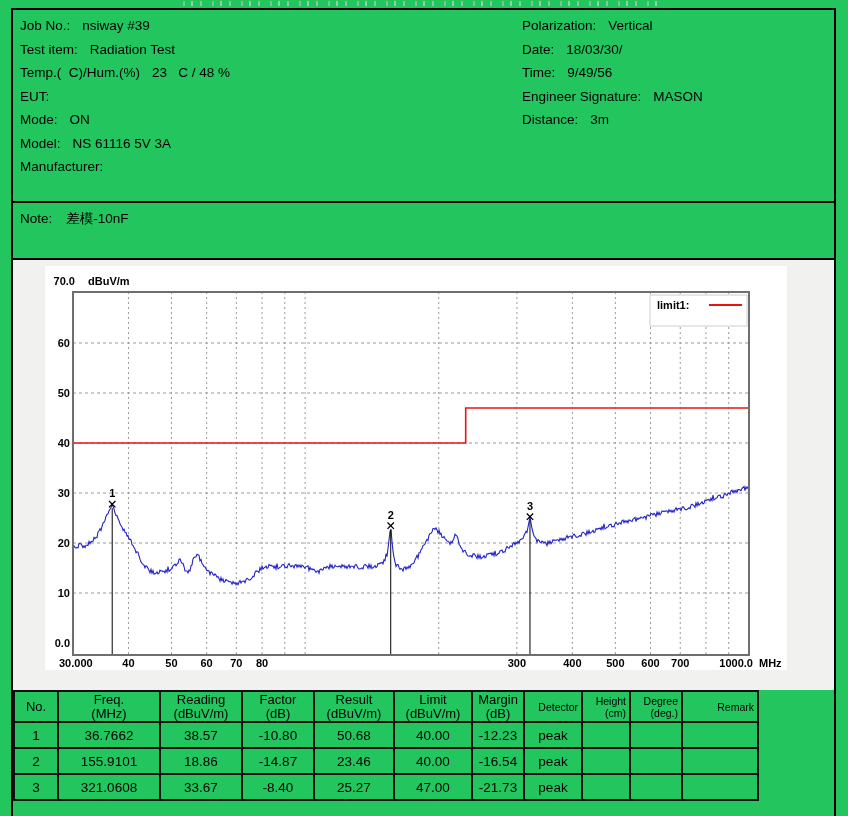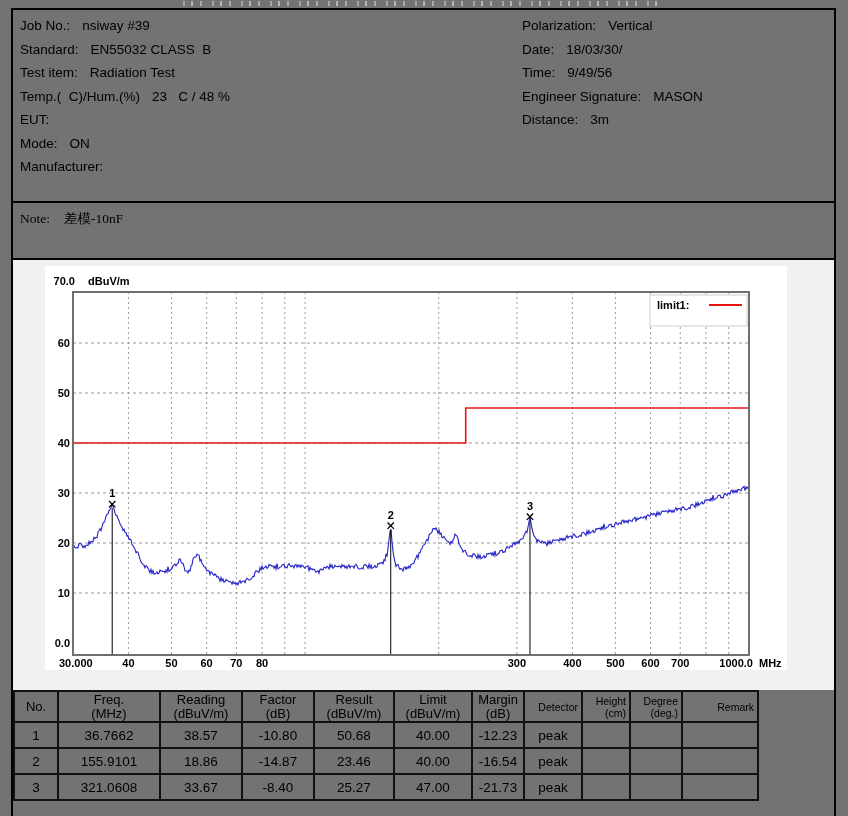--- a/index.html
+++ b/index.html
@@ -1,31 +1,31 @@
 <!DOCTYPE html>
 <html><head>
 <meta charset="utf-8">
 <style>
   html,body{margin:0;padding:0;background:#fff;}
-  .page{position:relative;width:848px;height:816px;background:#737373;overflow:hidden;
+  .page{position:relative;width:848px;height:816px;background:#22c55e;overflow:hidden;
         font-family:"Liberation Sans","DejaVu Sans",sans-serif;color:#000;}
   
   .clip-strip{position:absolute;left:183px;top:1px;width:475px;height:5px;opacity:.75;
     background:repeating-linear-gradient(90deg,#b4b4b4 0 2px,transparent 2px 8px,
                #c9c9c9 8px 10px,transparent 10px 17px,#bdbdbd 17px 19px,transparent 19px 29px);}
   .doc{position:absolute;left:11px;top:8px;width:825px;height:808px;
        border:2px solid #000;border-bottom:none;box-sizing:border-box;}
   .sep{position:absolute;left:0;right:0;height:2px;background:#000;}
   .hlist{position:absolute;top:4px;}
   .hlist.left{left:7px;}
   .hlist.right{left:509px;}
   .hrow{height:23.5px;line-height:23.5px;font-size:13.5px;white-space:pre;}
   .hrow .lbl{white-space:pre;}
   .hrow .val{margin-left:12px;white-space:pre;}
-  .note-row{position:absolute;left:7px;top:197px;height:24px;line-height:24px;font-size:13.5px;font-family:Liberation Serif, serif;}
+  .note-row{position:absolute;left:7px;top:197px;height:24px;line-height:24px;font-size:13.5px;}
   .note-row .val{margin-left:14px;white-space:pre;}
   .chart-sec{position:absolute;left:0;top:250px;width:100%;height:430px;background:#f1f1ef;}
   .chart-canvas{position:absolute;left:32px;top:6px;width:742px;height:404px;background:#ffffff;}
   .chart-canvas svg{display:block;}
   
   .tbl-wrap{position:absolute;left:0;top:680px;width:746px;}
   table.results{border-collapse:collapse;width:100%;table-layout:fixed;}
   table.results th,table.results td{border:2px solid #111;padding:0 3px;overflow:hidden;}
   table.results th{font-weight:normal;font-size:13px;line-height:14px;height:29px;text-align:center;}
   table.results th.small{font-size:10.5px;line-height:12px;text-align:right;}
@@ -36,25 +36,25 @@
 </head>
 <body>
 
 <div class="page">
   <div class="clip-strip"></div>
 
   <div class="doc">
 
     <div class="hlist left" id="hdr-left">
         <div class="hrow"><span class="lbl">Job No.:</span><span class="val">nsiway #39</span></div>
-        <div class="hrow"><span class="lbl">Standard:</span><span class="val">EN55032 CLASS  B</span></div>
         <div class="hrow"><span class="lbl">Test item:</span><span class="val">Radiation Test</span></div>
         <div class="hrow"><span class="lbl">Temp.(  C)/Hum.(%)</span><span class="val">23   C / 48 %</span></div>
         <div class="hrow"><span class="lbl">EUT:</span></div>
         <div class="hrow"><span class="lbl">Mode:</span><span class="val">ON</span></div>
+        <div class="hrow"><span class="lbl">Model:</span><span class="val">NS 61116 5V 3A</span></div>
         <div class="hrow"><span class="lbl">Manufacturer:</span></div>
       </div>
     <div class="hlist right" id="hdr-right">
         <div class="hrow"><span class="lbl">Polarization:</span><span class="val">Vertical</span></div>
         <div class="hrow"><span class="lbl">Date:</span><span class="val">18/03/30/</span></div>
         <div class="hrow"><span class="lbl">Time:</span><span class="val">9/49/56</span></div>
         <div class="hrow"><span class="lbl">Engineer Signature:</span><span class="val">MASON</span></div>
         <div class="hrow"><span class="lbl">Distance:</span><span class="val">3m</span></div>
       </div>
     <div class="sep" style="top:191px"></div>

